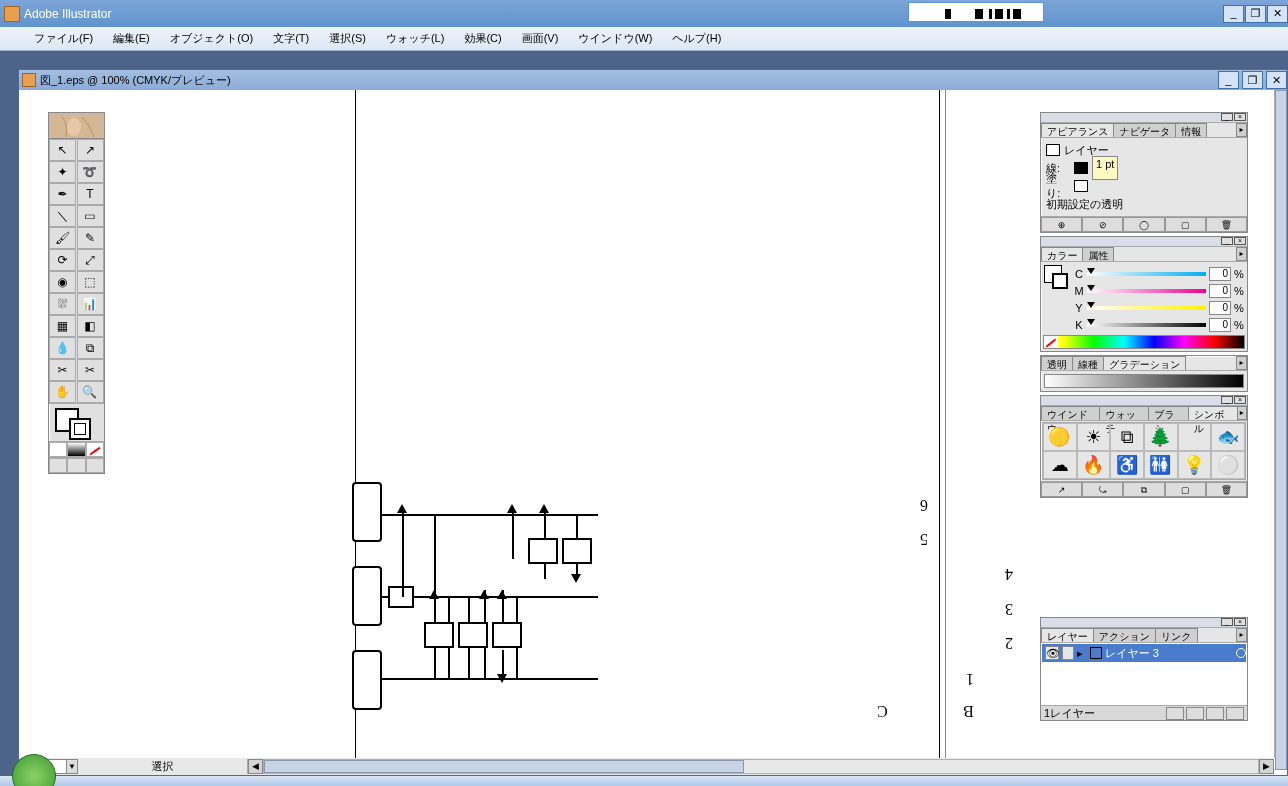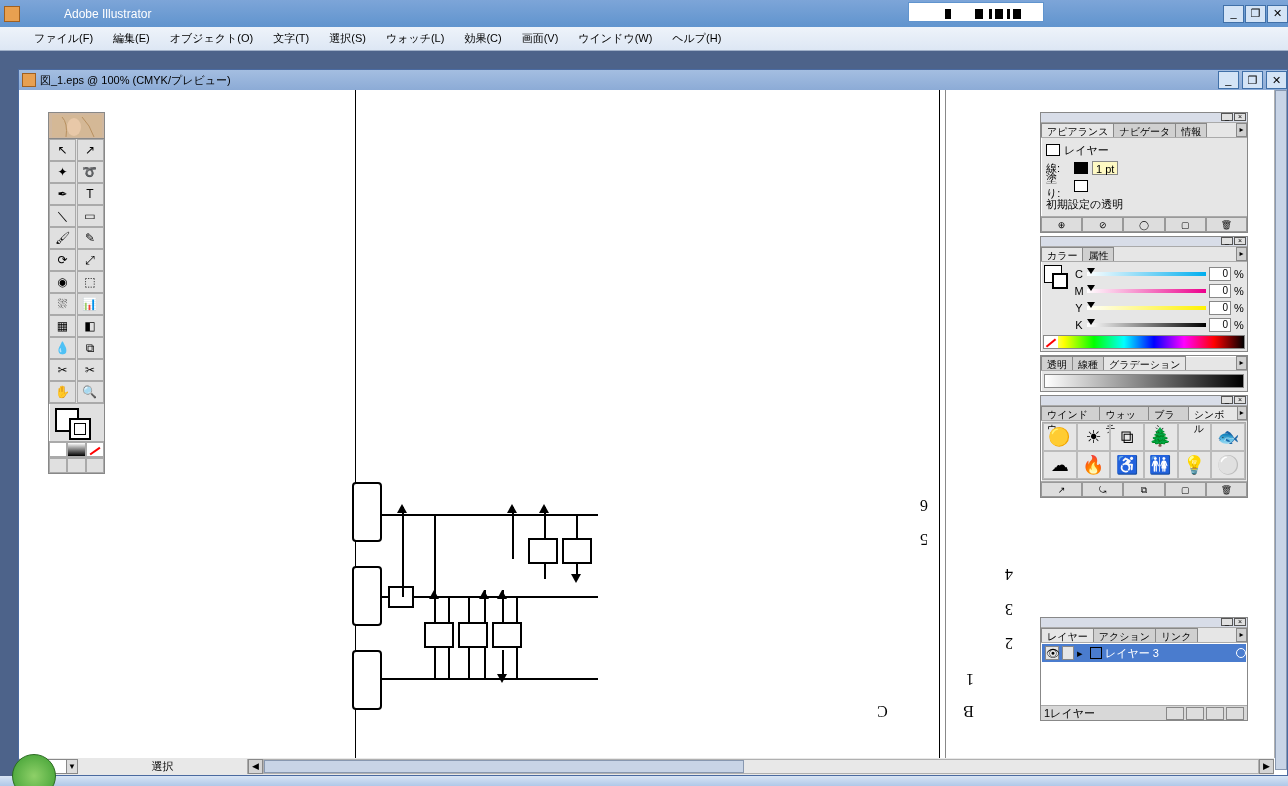--- a/index.html
+++ b/index.html
@@ -1,21 +1,21 @@
 <!DOCTYPE html>
 <html><head>
 <meta charset="utf-8">
 <style>
 * { margin: 0; padding: 0; box-sizing: border-box; font-family: "MS PGothic", sans-serif; font-size: 11px; }
 body { background: #fff; width: 1288px; height: 786px; overflow: hidden; position: relative; }
 
 
 .titlebar { height: 27px; background: linear-gradient(#7da5d8,#6094ce); display: flex; align-items: center; padding-left: 4px; }
 .titlebar .appicon { width: 16px; height: 16px; background: #e8a050; border: 1px solid #a06020; margin-right: 4px; }
-.titlebar .title { color: #fff; font-size: 12px; margin-left: 40px; }
+.titlebar .title { color: #fff; font-size: 12px; }
 .titlebar .winctrls { margin-left: auto; display: flex; gap: 1px; }
 .winctrls button { width: 21px; height: 18px; background: #d4e4f6; border: 1px solid #4070a8; font-size: 11px; line-height: 1; }
 .titlebar .midpanel { position: absolute; left: 908px; top: 2px; width: 136px; height: 20px; background: #fff; border: 1px solid #6094ce; }
 .midpanel-inner { display: flex; align-items: center; height: 100%; }
 .midpanel-inner .blk { height: 10px; background: #000; margin-top: 4px; }
 
 
 .menubar { height: 24px; background: linear-gradient(#eef3fa,#dde7f4); border-bottom: 1px solid #a0b0c8; display: flex; align-items: center; padding-left: 24px; }
 .menubar .mi { padding: 3px 10px; cursor: default; }
 
@@ -63,21 +63,21 @@
 .panel .pheader .pb { width: 12px; height: 8px; border: 1px solid #555; background: #e0e0e0; font-size: 7px; line-height: 6px; text-align: center; }
 .tabs { display: flex; height: 15px; border-bottom: 1px solid #aaa; }
 .tabs .tab { padding: 1px 5px; font-size: 10px; background: #d0d0d0; border: 1px solid #888; border-bottom: none; margin-right: -1px; }
 .tabs .tab.active { background: #e6e6e6; }
 .tabs .menu { width: 11px; margin-left: auto; border: 1px solid #888; text-align: center; font-size: 8px; line-height: 12px; background: #d0d0d0; }
 .panelbody { padding: 3px 5px; font-size: 10px; }
 .row { display: flex; align-items: center; height: 18px; gap: 4px; }
 .row .lbl { width: 24px; }
 .row .swatch { width: 14px; height: 12px; border: 1px solid #000; background: #000; }
 .row .swatch.hollow { background: #fff; }
-.row .val { border: 1px solid #888; background: #fef9c3; padding: 0 3px; height: 14px; line-height: 14px; }
+.row .val { border: 1px solid #888; background: #fef9c3; padding: 0 3px; height: 24px; line-height: 14px; }
 
 .cmyk-row { display: flex; align-items: center; height: 17px; gap: 3px; }
 .cmyk-row .lb { width: 10px; text-align: center; }
 .cmyk-row .slider { flex: 1; height: 8px; position: relative; }
 .cmyk-row .slider .bar { position: absolute; left: 0; right: 0; top: 2px; height: 4px; }
 .cmyk-row .slider .tri { position: absolute; left: 0; top: -2px; width: 0; height: 0; border-left: 4px solid transparent; border-right: 4px solid transparent; border-top: 6px solid #000; }
 .cmyk-row .num { width: 22px; height: 14px; border: 1px solid #888; background: #fff; text-align: right; padding-right: 2px; line-height: 12px; font-size: 10px; }
 .cmyk-row .pct { width: 10px; }
 .spectrum { height: 14px; background: linear-gradient(90deg,#fff 0%,#ff0 10%,#0f0 25%,#0ff 40%,#00f 55%,#f0f 70%,#f00 85%,#000 100%); border: 1px solid #888; margin: 2px; position: relative; }
 .spectrum .nonebox { position: absolute; left: 0; top: 0; width: 14px; height: 100%; background: #fff; }

